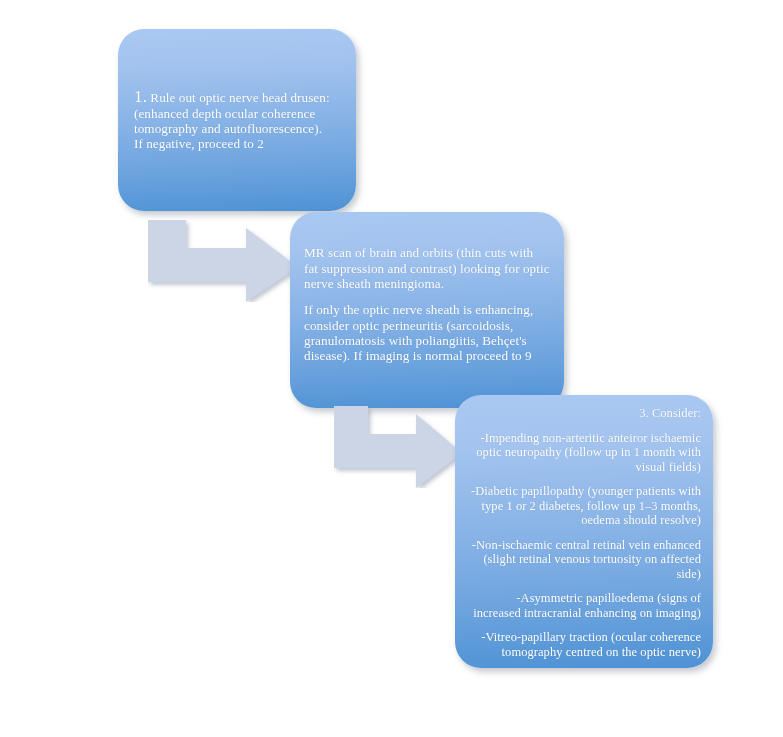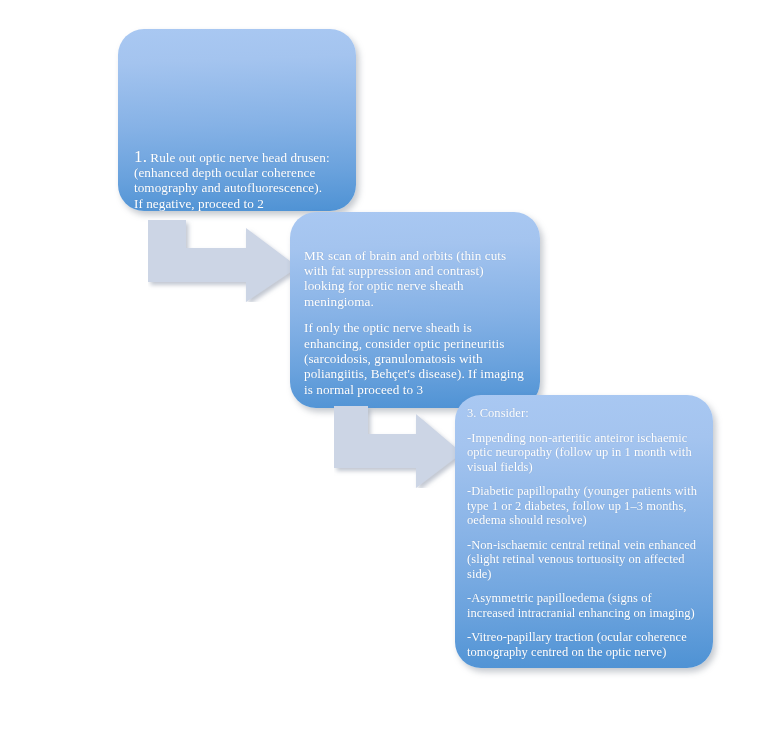--- a/index.html
+++ b/index.html
@@ -25,21 +25,21 @@
   
   .proc-box {
     position: absolute;
     box-sizing: border-box;
     border-radius: 26px;
     background: linear-gradient(178deg, #a9c8f2 0%, #a4c4ef 18%, #86b2e6 52%, #6aa2dd 78%, #4e92d4 100%);
     box-shadow: 3px 4px 6px rgba(110,120,135,0.40);
     color: #ffffff;
     display: flex;
     flex-direction: column;
-    justify-content: flex-end;
+    justify-content: center;
   }
 
   .proc-inner {
     padding: 0 14px;
   }
 
   .proc-inner p {
     margin: 0 0 9px 0;
     line-height: 1.165;
     letter-spacing: 0.05px;
@@ -58,34 +58,35 @@
     top: 29px;
     width: 238px;
     height: 182px;
     font-size: 13.2px;
   }
   #box1 .proc-inner { padding-left: 16px; padding-right: 26px; }
 
   #box2 {
     left: 290px;
     top: 212px;
-    width: 250px;
+    width: 274px;
     height: 196px;
     font-size: 13.2px;
   }
   #box2 .proc-inner { padding-left: 14px; padding-right: 14px; }
   #box2 .proc-inner p { margin-bottom: 11px; }
 
   #box3 {
     left: 455px;
     top: 395px;
     width: 258px;
     height: 273px;
     font-size: 12.5px;
     justify-content: flex-start;
+    text-align: right;
   }
   #box3 .proc-inner {
     padding: 11px 12px 0 12px;
   }
   #box3 .proc-inner p { margin-bottom: 10px; line-height: 1.16; }
 
   
   .elbow-arrow {
     position: absolute;
     display: block;
@@ -109,21 +110,21 @@
       <filter id="arrShadow1" x="-30%" y="-30%" width="170%" height="175%">
         <feDropShadow dx="2.5" dy="3" stdDeviation="2.2" flood-color="#8e98aa" flood-opacity="0.55"></feDropShadow>
       </filter>
     </defs>
     <path d="M 0,0 L 38,0 L 38,28 L 98,28 L 98,8 L 150,47 L 98,82 L 98,62 L 0,62 Z" fill="#ccd5e5" filter="url(#arrShadow1)"></path>
   </svg>
 
   <div class="proc-box" id="box2">
     <div class="proc-inner">
       <p>MR scan of brain and orbits (thin cuts with fat suppression and contrast) looking for optic nerve sheath meningioma.</p>
-      <p>If only the optic nerve sheath is enhancing, consider optic perineuritis (sarcoidosis, granulomatosis with poliangiitis, Behçet's disease). If imaging is normal proceed to 3</p>
+      <p>If only the optic nerve sheath is enhancing, consider optic perineuritis (sarcoidosis, granulomatosis with poliangiitis, Behçet's disease). If imaging is normal proceed to 9</p>
     </div>
   </div>
 
   <svg class="elbow-arrow" id="arrow2" viewBox="0 0 128 82" preserveAspectRatio="none">
     <defs>
       <filter id="arrShadow2" x="-30%" y="-30%" width="170%" height="175%">
         <feDropShadow dx="2.5" dy="3" stdDeviation="2.2" flood-color="#8e98aa" flood-opacity="0.55"></feDropShadow>
       </filter>
     </defs>
     <path d="M 0,0 L 34,0 L 34,28 L 82,28 L 82,8 L 128,47 L 82,82 L 82,62 L 0,62 Z" fill="#ccd5e5" filter="url(#arrShadow2)"></path>

